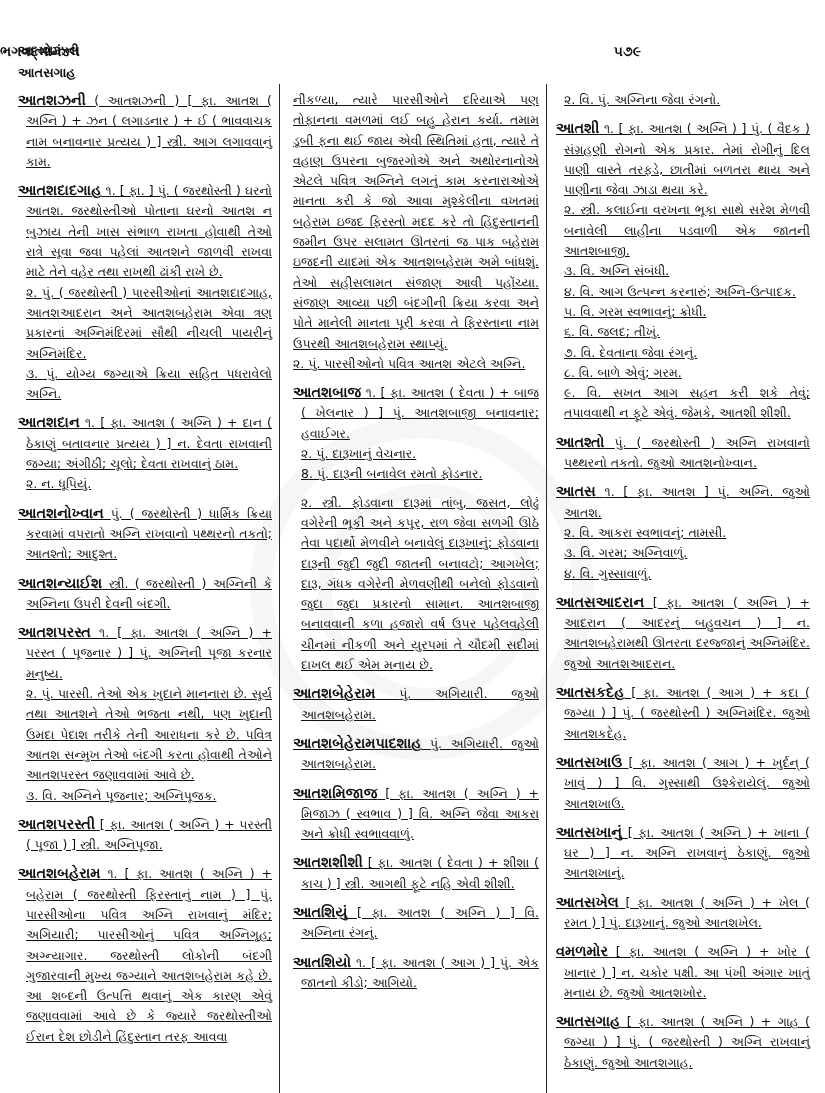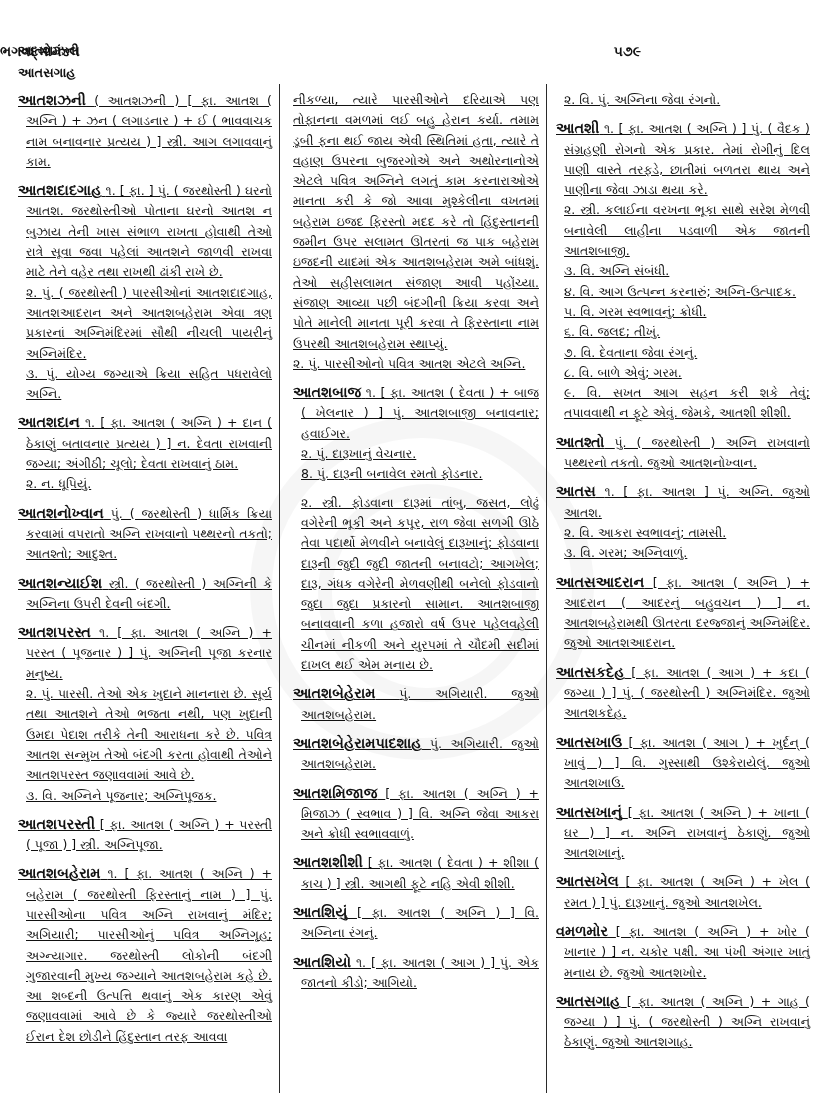--- a/index.html
+++ b/index.html
@@ -132,20 +132,21 @@
       <p>૮. વિ. બાળે એવું; ગરમ.</p>
       <p>૯. વિ. સખત આગ સહન કરી શકે તેવું; તપાવવાથી ન ફૂટે એવું. જેમકે, આતશી શીશી.</p>
     </div>
     <div class="entry">
       <p class="first"><span class="hw">આતશ્તો</span> <span>પું. ( જરથોસ્તી ) અગ્નિ રાખવાનો પથ્થરનો તકતો. જુઓ આતશનોખ્વાન.</span></p>
     </div>
     <div class="entry">
       <p class="first"><span class="hw">આતસ</span> <span>૧. [ ફા. આતશ ] પું. અગ્નિ. જુઓ આતશ.</span></p>
       <p>૨. વિ. આકરા સ્વભાવનું; તામસી.</p>
       <p>૩. વિ. ગરમ; અગ્નિવાળું.</p>
+      <p>૪. વિ. ગુસ્સાવાળું.</p>
     </div>
     <div class="entry">
       <p class="first"><span class="hw">આતસઆદરાન</span> <span>[ ફા. આતશ ( અગ્નિ ) + આદરાન ( આદરનું બહુવચન ) ] ન. આતશબહેરામથી ઊતરતા દરજ્જાનું અગ્નિમંદિર. જુઓ આતશઆદરાન.</span></p>
     </div>
     <div class="entry">
       <p class="first"><span class="hw">આતસકદેહ</span> <span>[ ફા. આતશ ( આગ ) + કદા ( જગ્યા ) ] પું. ( જરથોસ્તી ) અગ્નિમંદિર. જુઓ આતશકદેહ.</span></p>
     </div>
     <div class="entry">
       <p class="first"><span class="hw">આતસખાઉ</span> <span>[ ફા. આતશ ( આગ ) + ખુર્દન્ ( ખાવું ) ] વિ. ગુસ્સાથી ઉશ્કેરાયેલું. જુઓ આતશખાઉ.</span></p>
     </div>

